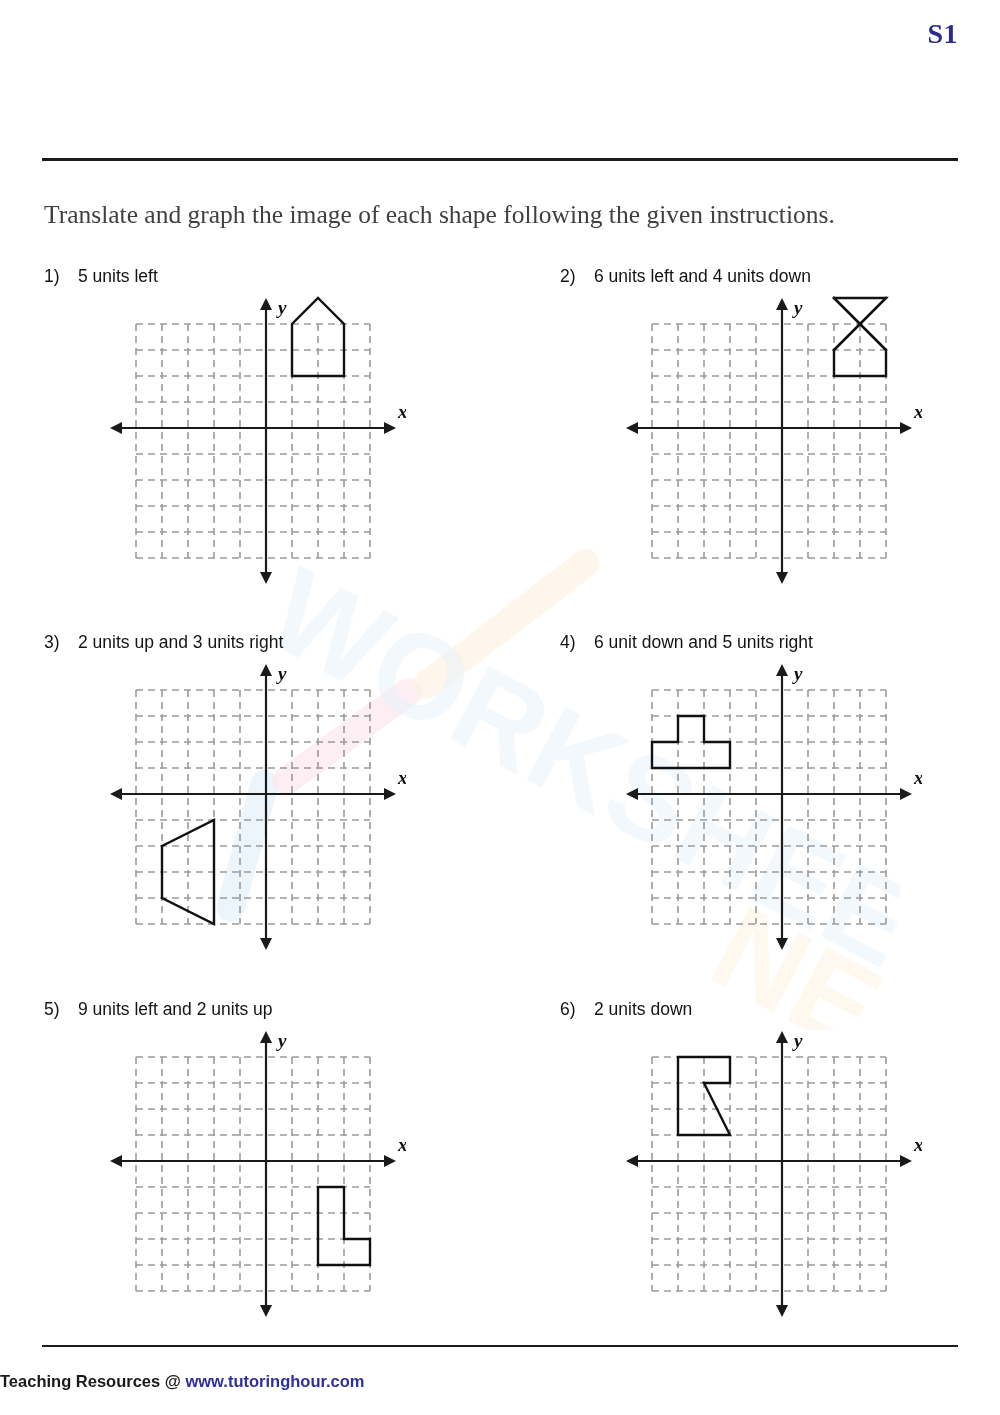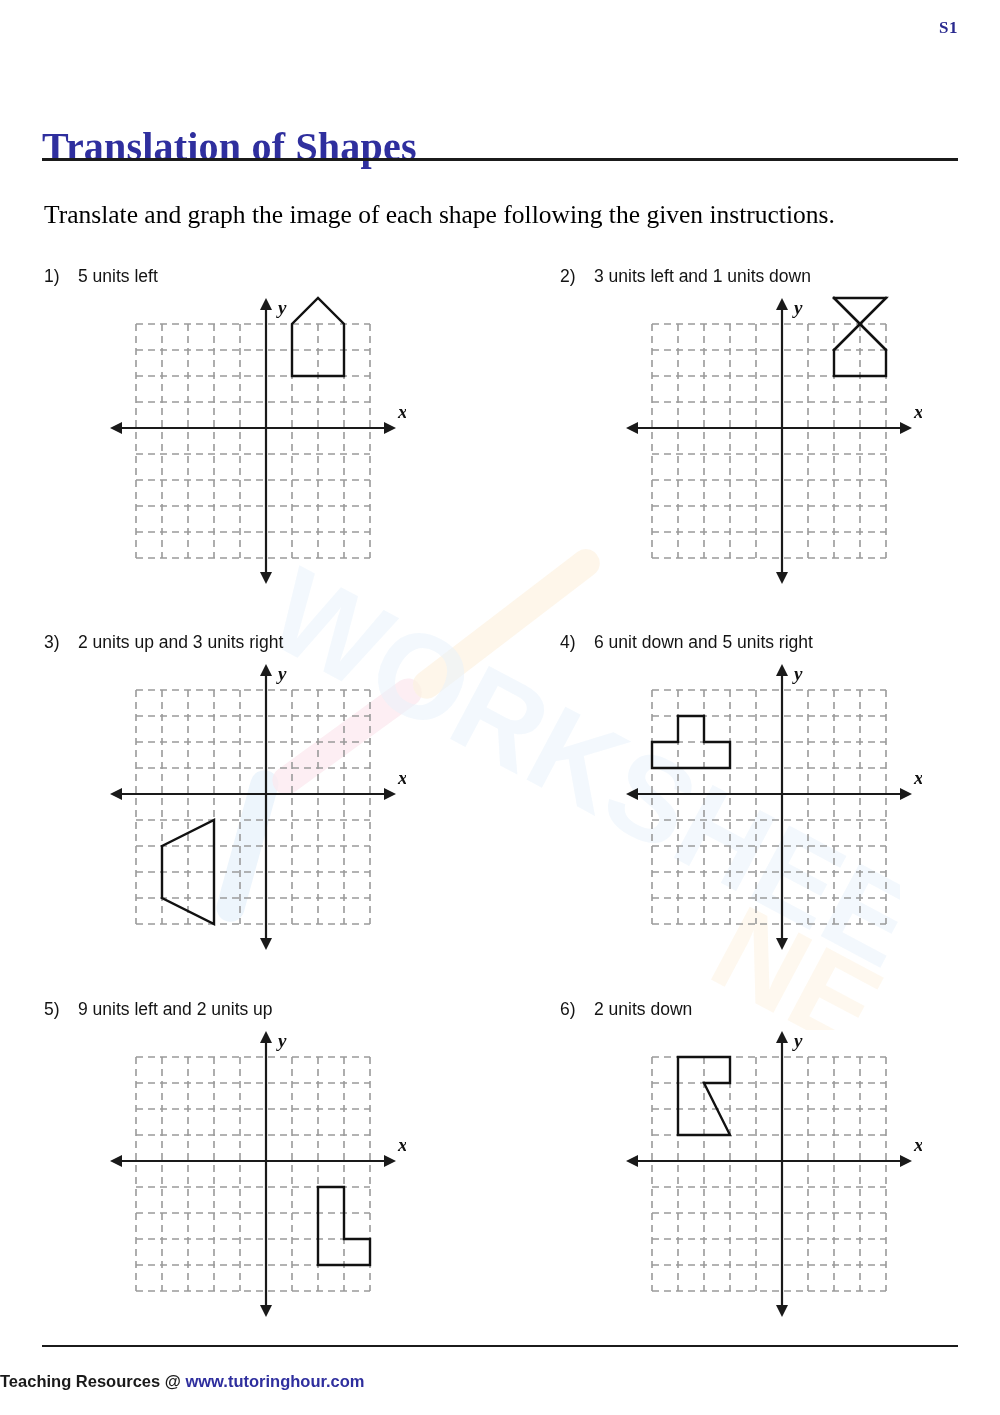--- a/index.html
+++ b/index.html
@@ -10,40 +10,40 @@
     color:#1a1a1a;
     position:relative;
     overflow:hidden;
   }
   .page { position:absolute; inset:0; }
 
   
   .sheet-code {
     position:absolute; top:18px; right:42px;
     font-family:"Liberation Serif", serif;
-    font-weight:bold; font-size:17px;
+    font-weight:bold; font-size:28px;
     color:#2a2a8f;
     letter-spacing:.5px;
   }
   .title {
     position:absolute; left:42px; top:96px;
     font-family:"Liberation Serif", serif;
     font-weight:bold; font-size:40px;
     color:#2f2f9e;
     letter-spacing:.2px;
     white-space:nowrap;
   }
   .title-rule {
     position:absolute; left:42px; top:158px;
     width:916px; height:3px; background:#1b1b1b;
   }
   .instructions {
     position:absolute; left:44px; top:172px; width:912px;
     font-family:"Liberation Serif", serif;
-    font-size:25.5px; line-height:1.32; color:#000000;
+    font-size:25.5px; line-height:1.32; color:#404040;
   }
 
   
   .footer-rule {
     position:absolute; left:42px; bottom:68px;
     width:916px; height:2.5px; background:#1b1b1b;
   }
   .footer {
     position:absolute; left:0; right:44px; bottom:24px;
     text-align:left;
@@ -84,21 +84,20 @@
     </g>
     <g transform="rotate(28 390 350)" fill="#cfe4f7" opacity=".5" font-family="Liberation Sans, sans-serif" font-size="120" font-weight="bold">
       <text x="150" y="430">WORKSHEET</text>
     </g>
     <g transform="rotate(28 390 350)" fill="#fbe6c4" opacity=".55" font-family="Liberation Sans, sans-serif" font-size="120" font-weight="bold">
       <text x="700" y="520">NE</text>
     </g>
   </svg>
 
   <div class="sheet-code">S1</div>
-  <h1 class="title">Translation of Shapes</h1>
   <div class="title-rule"></div>
   <p class="instructions">Translate and graph the image of each shape following the given instructions.</p>
 
   <div id="problems-layer">
       <div class="problem" style="left: 44px; top: 266px;">
         <div class="prob-head"><span class="prob-num">1)</span><span class="prob-text">5 units left</span></div>
         <div class="grid-wrap" style="left: 56px; top: 22px;">
           <svg width="306" height="306" viewBox="0 0 306 306">
             <g stroke="#9a9a9a" stroke-width="1.6" stroke-dasharray="7 5" fill="none">
               <line x1="36" y1="36" x2="36" y2="270"></line>
@@ -132,21 +131,21 @@
             </g>
             <text x="298" y="130" font-size="19" font-family="Liberation Serif, serif" font-style="italic" font-weight="bold" fill="#111">x</text>
             <text x="178" y="26" font-size="19" font-family="Liberation Serif, serif" font-style="italic" font-weight="bold" fill="#111">y</text>
             <g stroke="#111111" stroke-width="2.4" fill="none" stroke-linejoin="miter" stroke-linecap="square">
               <polygon points="192,88 192,36 218,10 244,36 244,88"></polygon>
             </g>
           </svg>
         </div>
       </div>
       <div class="problem" style="left: 560px; top: 266px;">
-        <div class="prob-head"><span class="prob-num">2)</span><span class="prob-text">3 units left and 1 units down</span></div>
+        <div class="prob-head"><span class="prob-num">2)</span><span class="prob-text">6 units left and 4 units down</span></div>
         <div class="grid-wrap" style="left: 56px; top: 22px;">
           <svg width="306" height="306" viewBox="0 0 306 306">
             <g stroke="#9a9a9a" stroke-width="1.6" stroke-dasharray="7 5" fill="none">
               <line x1="36" y1="36" x2="36" y2="270"></line>
               <line x1="62" y1="36" x2="62" y2="270"></line>
               <line x1="88" y1="36" x2="88" y2="270"></line>
               <line x1="114" y1="36" x2="114" y2="270"></line>
               <line x1="140" y1="36" x2="140" y2="270"></line>
               <line x1="166" y1="36" x2="166" y2="270"></line>
               <line x1="192" y1="36" x2="192" y2="270"></line>

